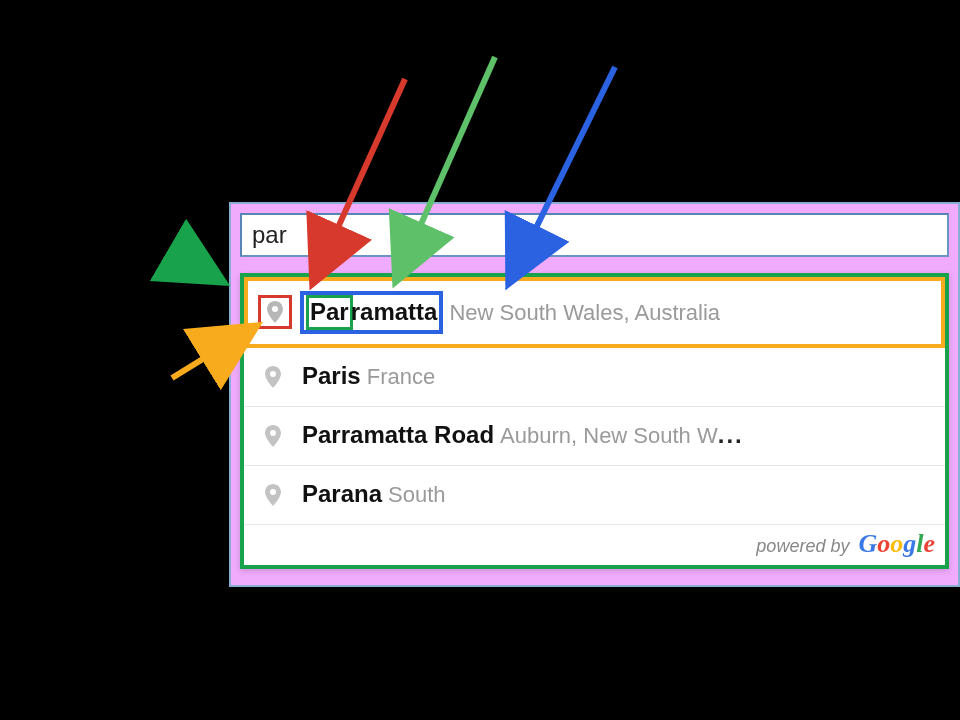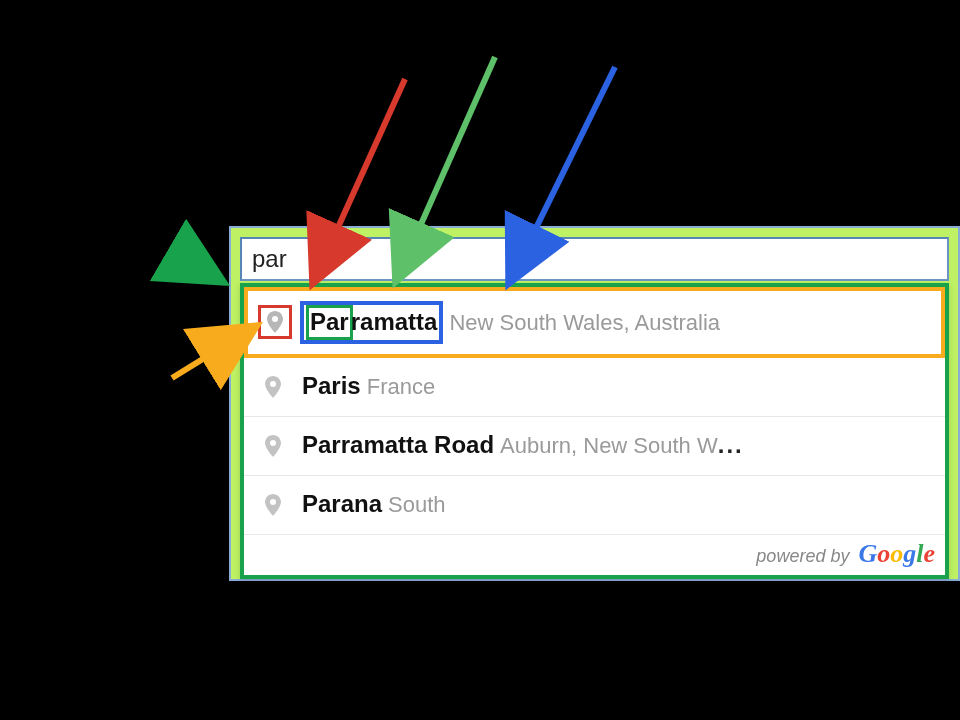--- a/index.html
+++ b/index.html
@@ -1,45 +1,45 @@
 <!DOCTYPE html>
 <html><head>
   <meta charset="utf-8">
   <style>
     * { margin: 0; padding: 0; box-sizing: border-box; }
     body { font-family: Arial, sans-serif; background: #000; width: 960px; height: 720px; position: relative; }
     
     .outer-frame {
       position: absolute;
       left: 229px;
-      top: 226px;
+      top: 202px;
       width: 731px;
-      background: #bef264;
+      background: #f0abfc;
       border: 2px solid #89aed5;
-      padding: 9px 9px 0 9px;
+      padding: 9px 9px 16px 9px;
     }
     
     .search-input {
       width: 100%;
       height: 44px;
       border: 2px solid #6a94c2;
       border-top-color:#5885b7;
       border-left-color:#5885b7;
       background: #fff;
       font-size: 24px;
       padding: 4px 10px;
       font-family: Arial, sans-serif;
       color: #222;
       outline: none;
     }
     
     .dropdown {
       border: 4px solid #18a24b;
       background: #fff;
-      margin-top: 2px;
+      margin-top: 16px;
       box-shadow: 0 2px 6px rgba(0,0,0,.15);
     }
     
     .suggestion {
       display: flex;
       align-items: center;
       padding: 14px 12px 14px 14px;
       border-bottom: 1px solid #e8e8e8;
       font-size: 24px;
       line-height: 1.2;

